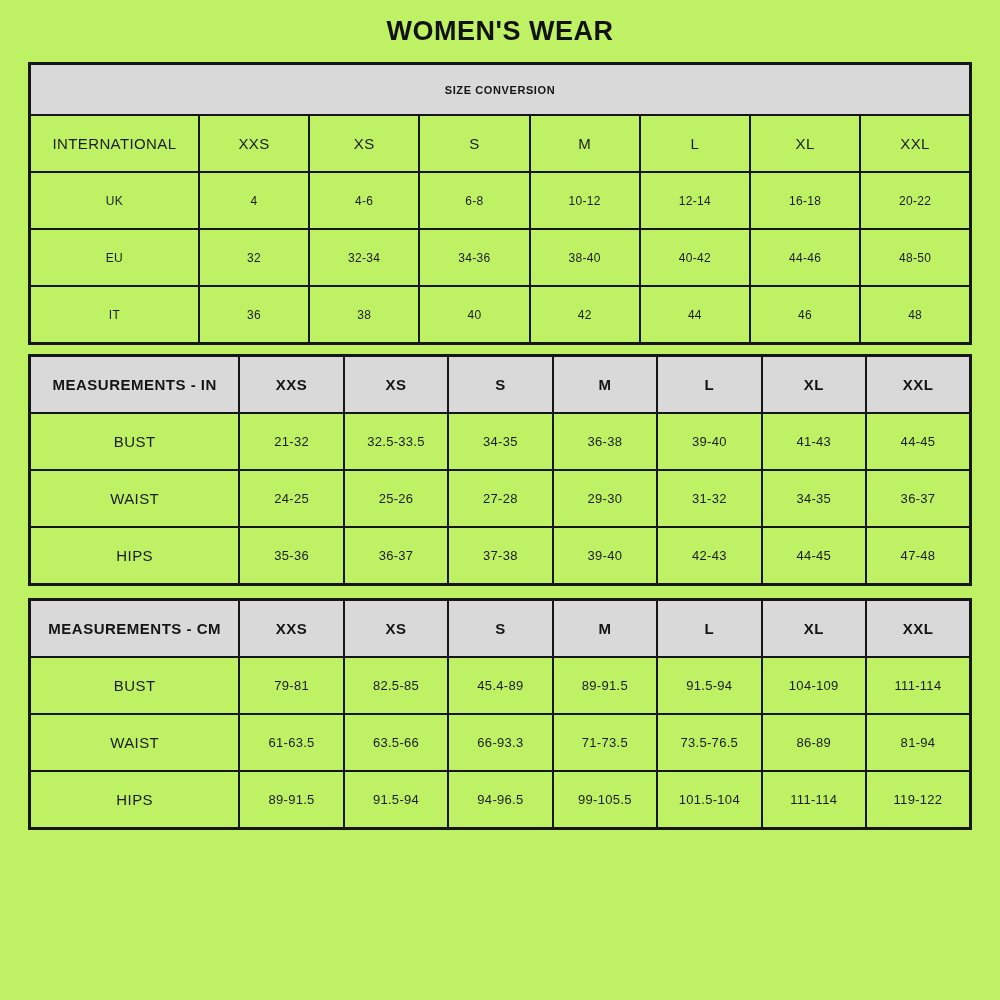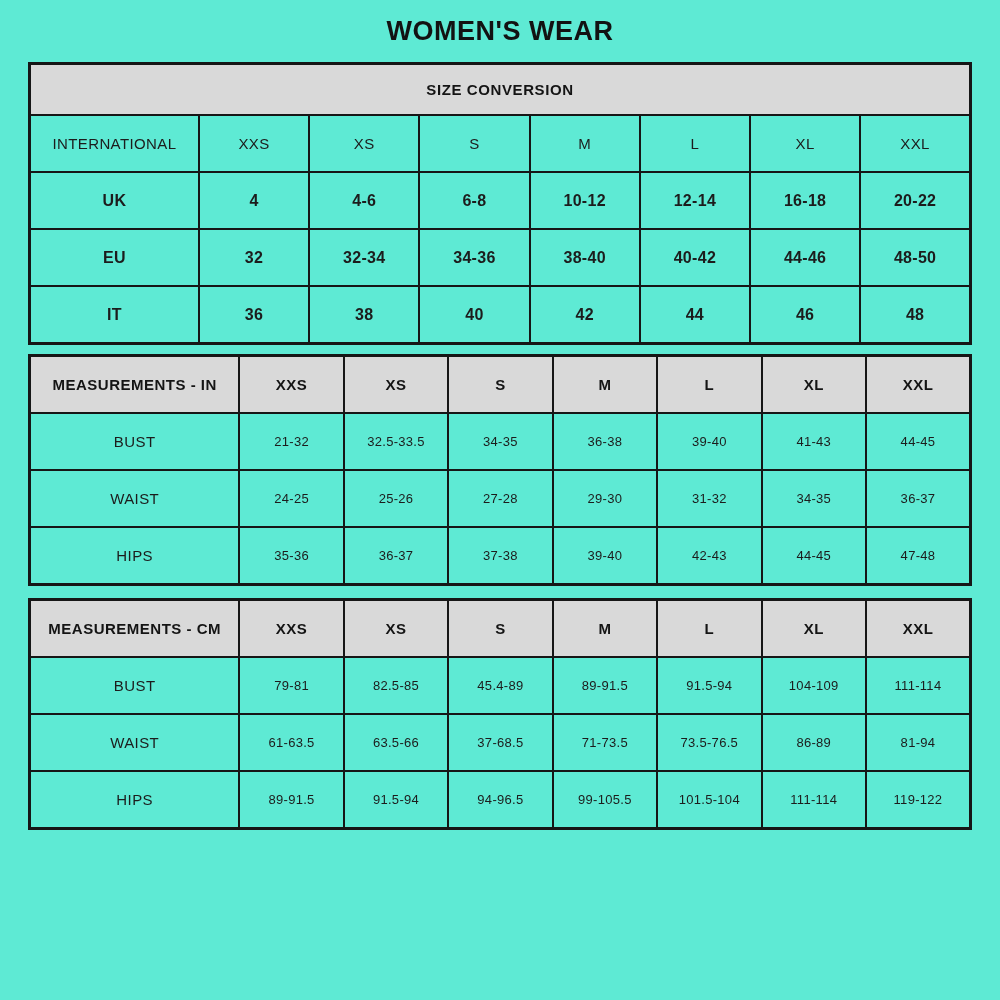--- a/index.html
+++ b/index.html
@@ -7,21 +7,21 @@
     padding: 0;
     background: #ffffff;
     font-family: "Liberation Sans", "DejaVu Sans", sans-serif;
     color: #1c1c1c;
   }
   .page {
     width: 1000px;
     height: 1000px;
     box-sizing: border-box;
     padding: 6px 28px 0 28px;
-    background: #5eead4;
+    background: #bef264;
   }
   .page-title {
     text-align: center;
     font-size: 27px;
     font-weight: 700;
     letter-spacing: 0.5px;
     margin: 10px 0 15px 0;
     color: #121212;
   }
   table.tbl {
@@ -34,35 +34,35 @@
     border: 2px solid #161616;
     text-align: center;
     vertical-align: middle;
     padding: 0;
     overflow: hidden;
   }
   
   .t1 .band-cell {
     background: #d9d9d9;
     height: 49px;
-    font-size: 15px;
+    font-size: 11px;
     font-weight: 700;
     letter-spacing: 0.6px;
     color: #141414;
   }
   .t1 th.col-head {
     height: 55px;
     font-size: 15px;
     font-weight: 400;
     letter-spacing: 0.4px;
   }
   .t1 td {
     height: 55px;
-    font-size: 16px;
-    font-weight: 700;
+    font-size: 12px;
+    font-weight: 400;
     letter-spacing: 0.3px;
   }
   .c-label1 { width: 18%; }
   .c-data1  { width: 11.714%; }
   
   .tm { margin-top: 9px; }
   .t3 { margin-top: 12px; }
   .tm th {
     background: #d9d9d9;
     height: 55px;
@@ -221,21 +221,21 @@
           <td>45.4-89</td>
           <td>89-91.5</td>
           <td>91.5-94</td>
           <td>104-109</td>
           <td>111-114</td>
         </tr>
         <tr>
           <td class="lab">WAIST</td>
           <td>61-63.5</td>
           <td>63.5-66</td>
-          <td>37-68.5</td>
+          <td>66-93.3</td>
           <td>71-73.5</td>
           <td>73.5-76.5</td>
           <td>86-89</td>
           <td>81-94</td>
         </tr>
         <tr>
           <td class="lab">HIPS</td>
           <td>89-91.5</td>
           <td>91.5-94</td>
           <td>94-96.5</td>

